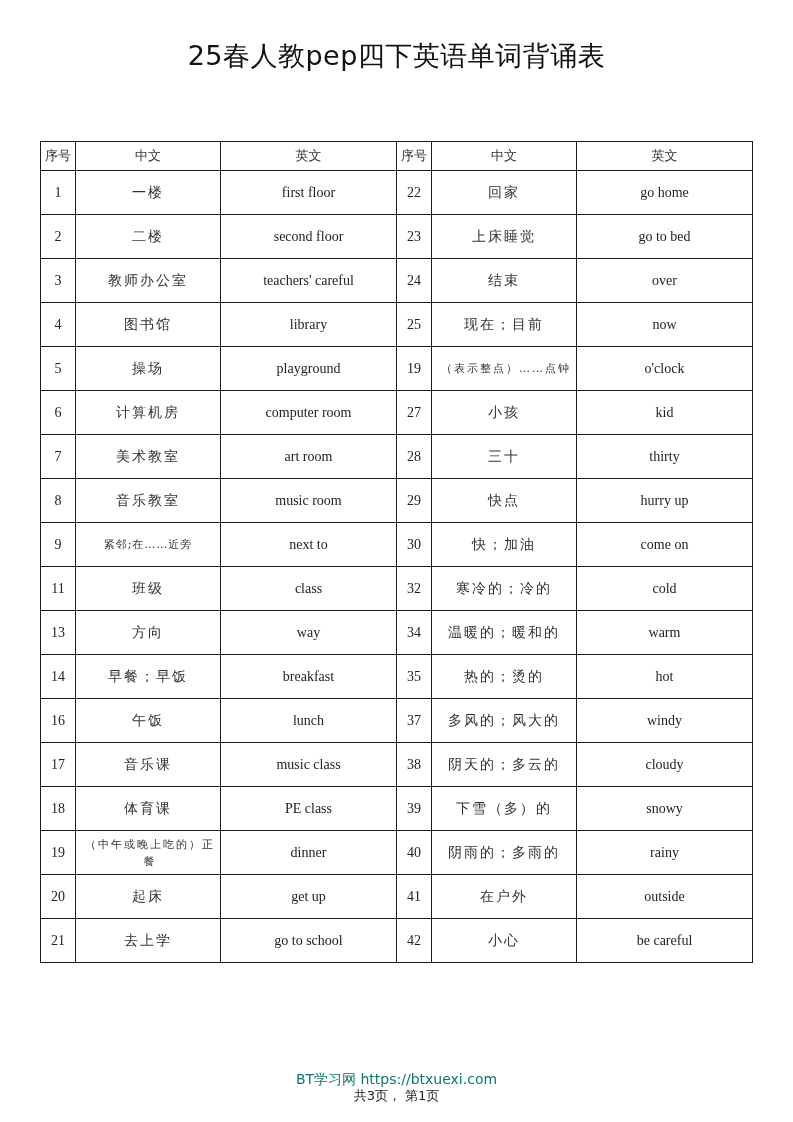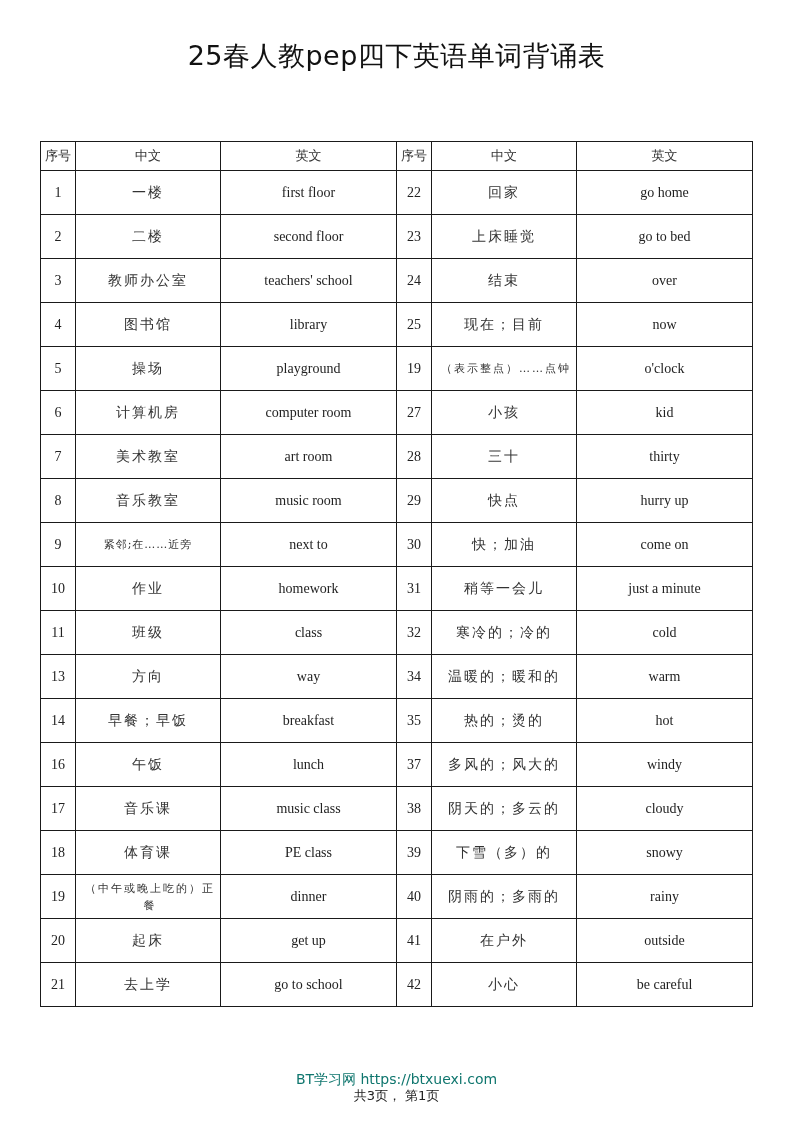--- a/index.html
+++ b/index.html
@@ -75,21 +75,21 @@
         <td class="num">2</td>
         <td class="zh">二楼</td>
         <td class="en">second floor</td>
         <td class="num">23</td>
         <td class="zh">上床睡觉</td>
         <td class="en">go to bed</td>
       </tr>
       <tr>
         <td class="num">3</td>
         <td class="zh">教师办公室</td>
-        <td class="en">teachers' school</td>
+        <td class="en">teachers' careful</td>
         <td class="num">24</td>
         <td class="zh">结束</td>
         <td class="en">over</td>
       </tr>
       <tr>
         <td class="num">4</td>
         <td class="zh">图书馆</td>
         <td class="en">library</td>
         <td class="num">25</td>
         <td class="zh">现在；目前</td>
@@ -129,28 +129,20 @@
       </tr>
       <tr>
         <td class="num">9</td>
         <td class="zh small">紧邻;在……近旁</td>
         <td class="en">next to</td>
         <td class="num">30</td>
         <td class="zh">快；加油</td>
         <td class="en">come on</td>
       </tr>
       <tr>
-        <td class="num">10</td>
-        <td class="zh">作业</td>
-        <td class="en">homework</td>
-        <td class="num">31</td>
-        <td class="zh">稍等一会儿</td>
-        <td class="en">just a minute</td>
-      </tr>
-      <tr>
         <td class="num">11</td>
         <td class="zh">班级</td>
         <td class="en">class</td>
         <td class="num">32</td>
         <td class="zh">寒冷的；冷的</td>
         <td class="en">cold</td>
       </tr>
       <tr>
         <td class="num">13</td>
         <td class="zh">方向</td>

